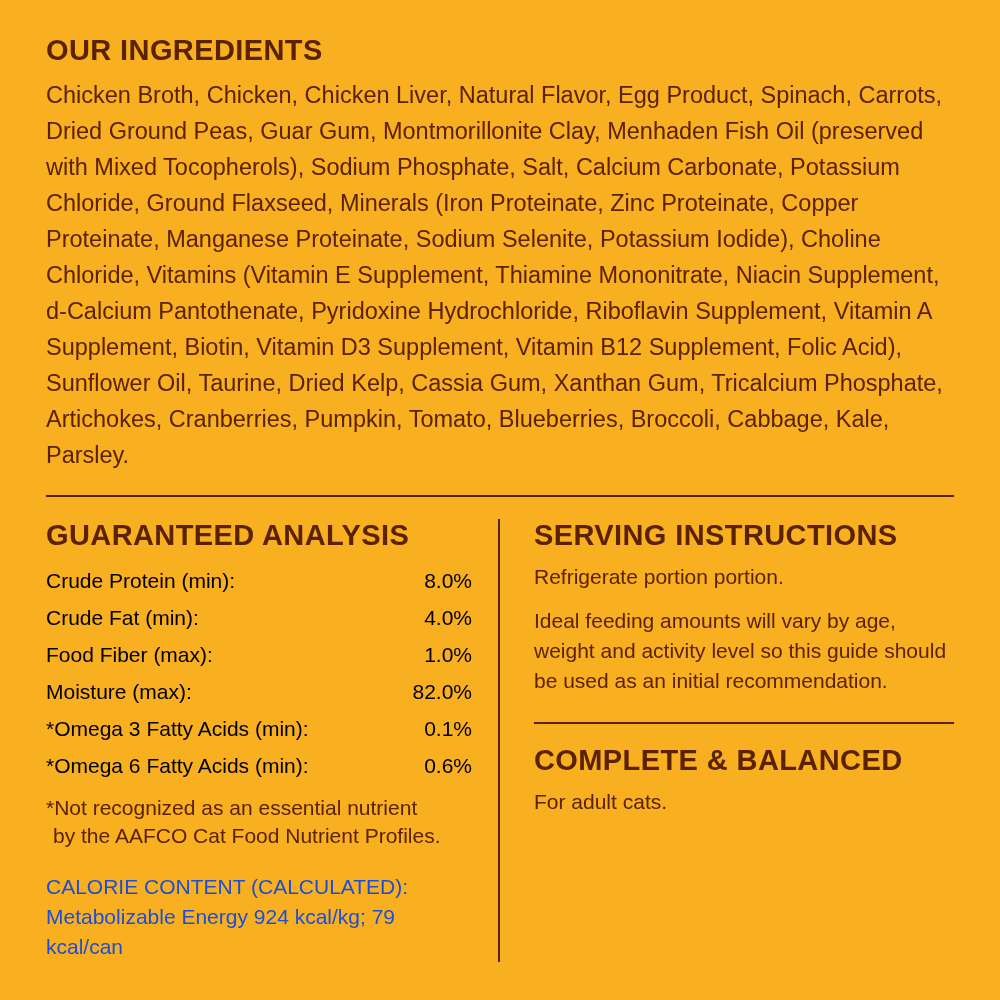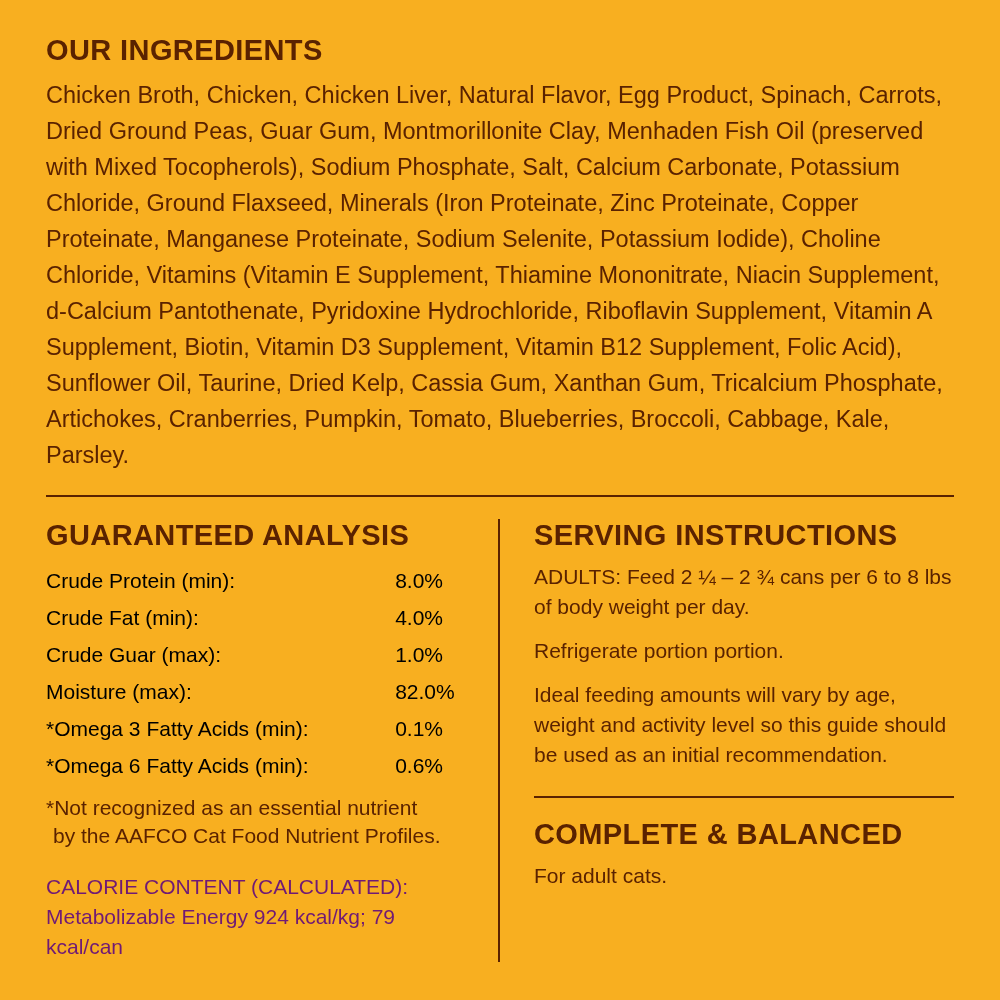--- a/index.html
+++ b/index.html
@@ -87,37 +87,37 @@
   .ga-table td {
     padding: 3.5px 0;
     vertical-align: top;
   }
   .ga-label {
     white-space: nowrap;
     padding-right: 12px;
   }
   .ga-value {
     white-space: nowrap;
-    text-align: left;
+    text-align: right;
   }
   .ga-row-wide .ga-label { padding-right: 8px; }
 
   .note {
     font-size: 21px;
     line-height: 28px;
     margin: 10px 0 0 0;
     color: #5A2200;
   }
   .note .indent { display: block; padding-left: 7px; }
 
   .calorie {
     font-size: 21px;
     line-height: 30px;
     margin: 22px 0 0 0;
-    color: #701a75;
+    color: #1d4ed8;
   }
 
   
   .serving-p {
     font-size: 21px;
     line-height: 30px;
     margin: 0 0 14px 0;
     color: #5A2200;
     max-width: 430px;
   }
@@ -160,21 +160,21 @@
         <tbody>
           <tr>
             <td class="ga-label">Crude Protein (min):</td>
             <td class="ga-value">8.0%</td>
           </tr>
           <tr>
             <td class="ga-label">Crude Fat (min):</td>
             <td class="ga-value">4.0%</td>
           </tr>
           <tr>
-            <td class="ga-label">Crude Guar (max):</td>
+            <td class="ga-label">Food Fiber (max):</td>
             <td class="ga-value">1.0%</td>
           </tr>
           <tr>
             <td class="ga-label">Moisture (max):</td>
             <td class="ga-value">82.0%</td>
           </tr>
           <tr class="ga-row-wide">
             <td class="ga-label">*Omega 3 Fatty Acids (min):</td>
             <td class="ga-value">0.1%</td>
           </tr>
@@ -194,21 +194,20 @@
         <span>CALORIE CONTENT (CALCULATED):</span><br>
         <span>Metabolizable Energy 924 kcal/kg; 79 kcal/can</span>
       </p>
     </div>
 
     <div class="divider-v"></div>
 
     <div class="col-right">
       <section>
         <h2 class="section-title">SERVING INSTRUCTIONS</h2>
-        <p class="serving-p">ADULTS: Feed 2 ¼ – 2 ¾  cans per 6 to 8 lbs of body weight per day.</p>
         <p class="serving-p">Refrigerate portion portion.</p>
         <p class="serving-p">Ideal feeding amounts will vary by age, weight and activity level so this guide should be used as an initial recommendation.</p>
       </section>
 
       <hr class="divider-h-right">
 
       <section>
         <h2 class="section-title">COMPLETE &amp; BALANCED</h2>
         <p class="cb-body">For adult cats.</p>
       </section>

